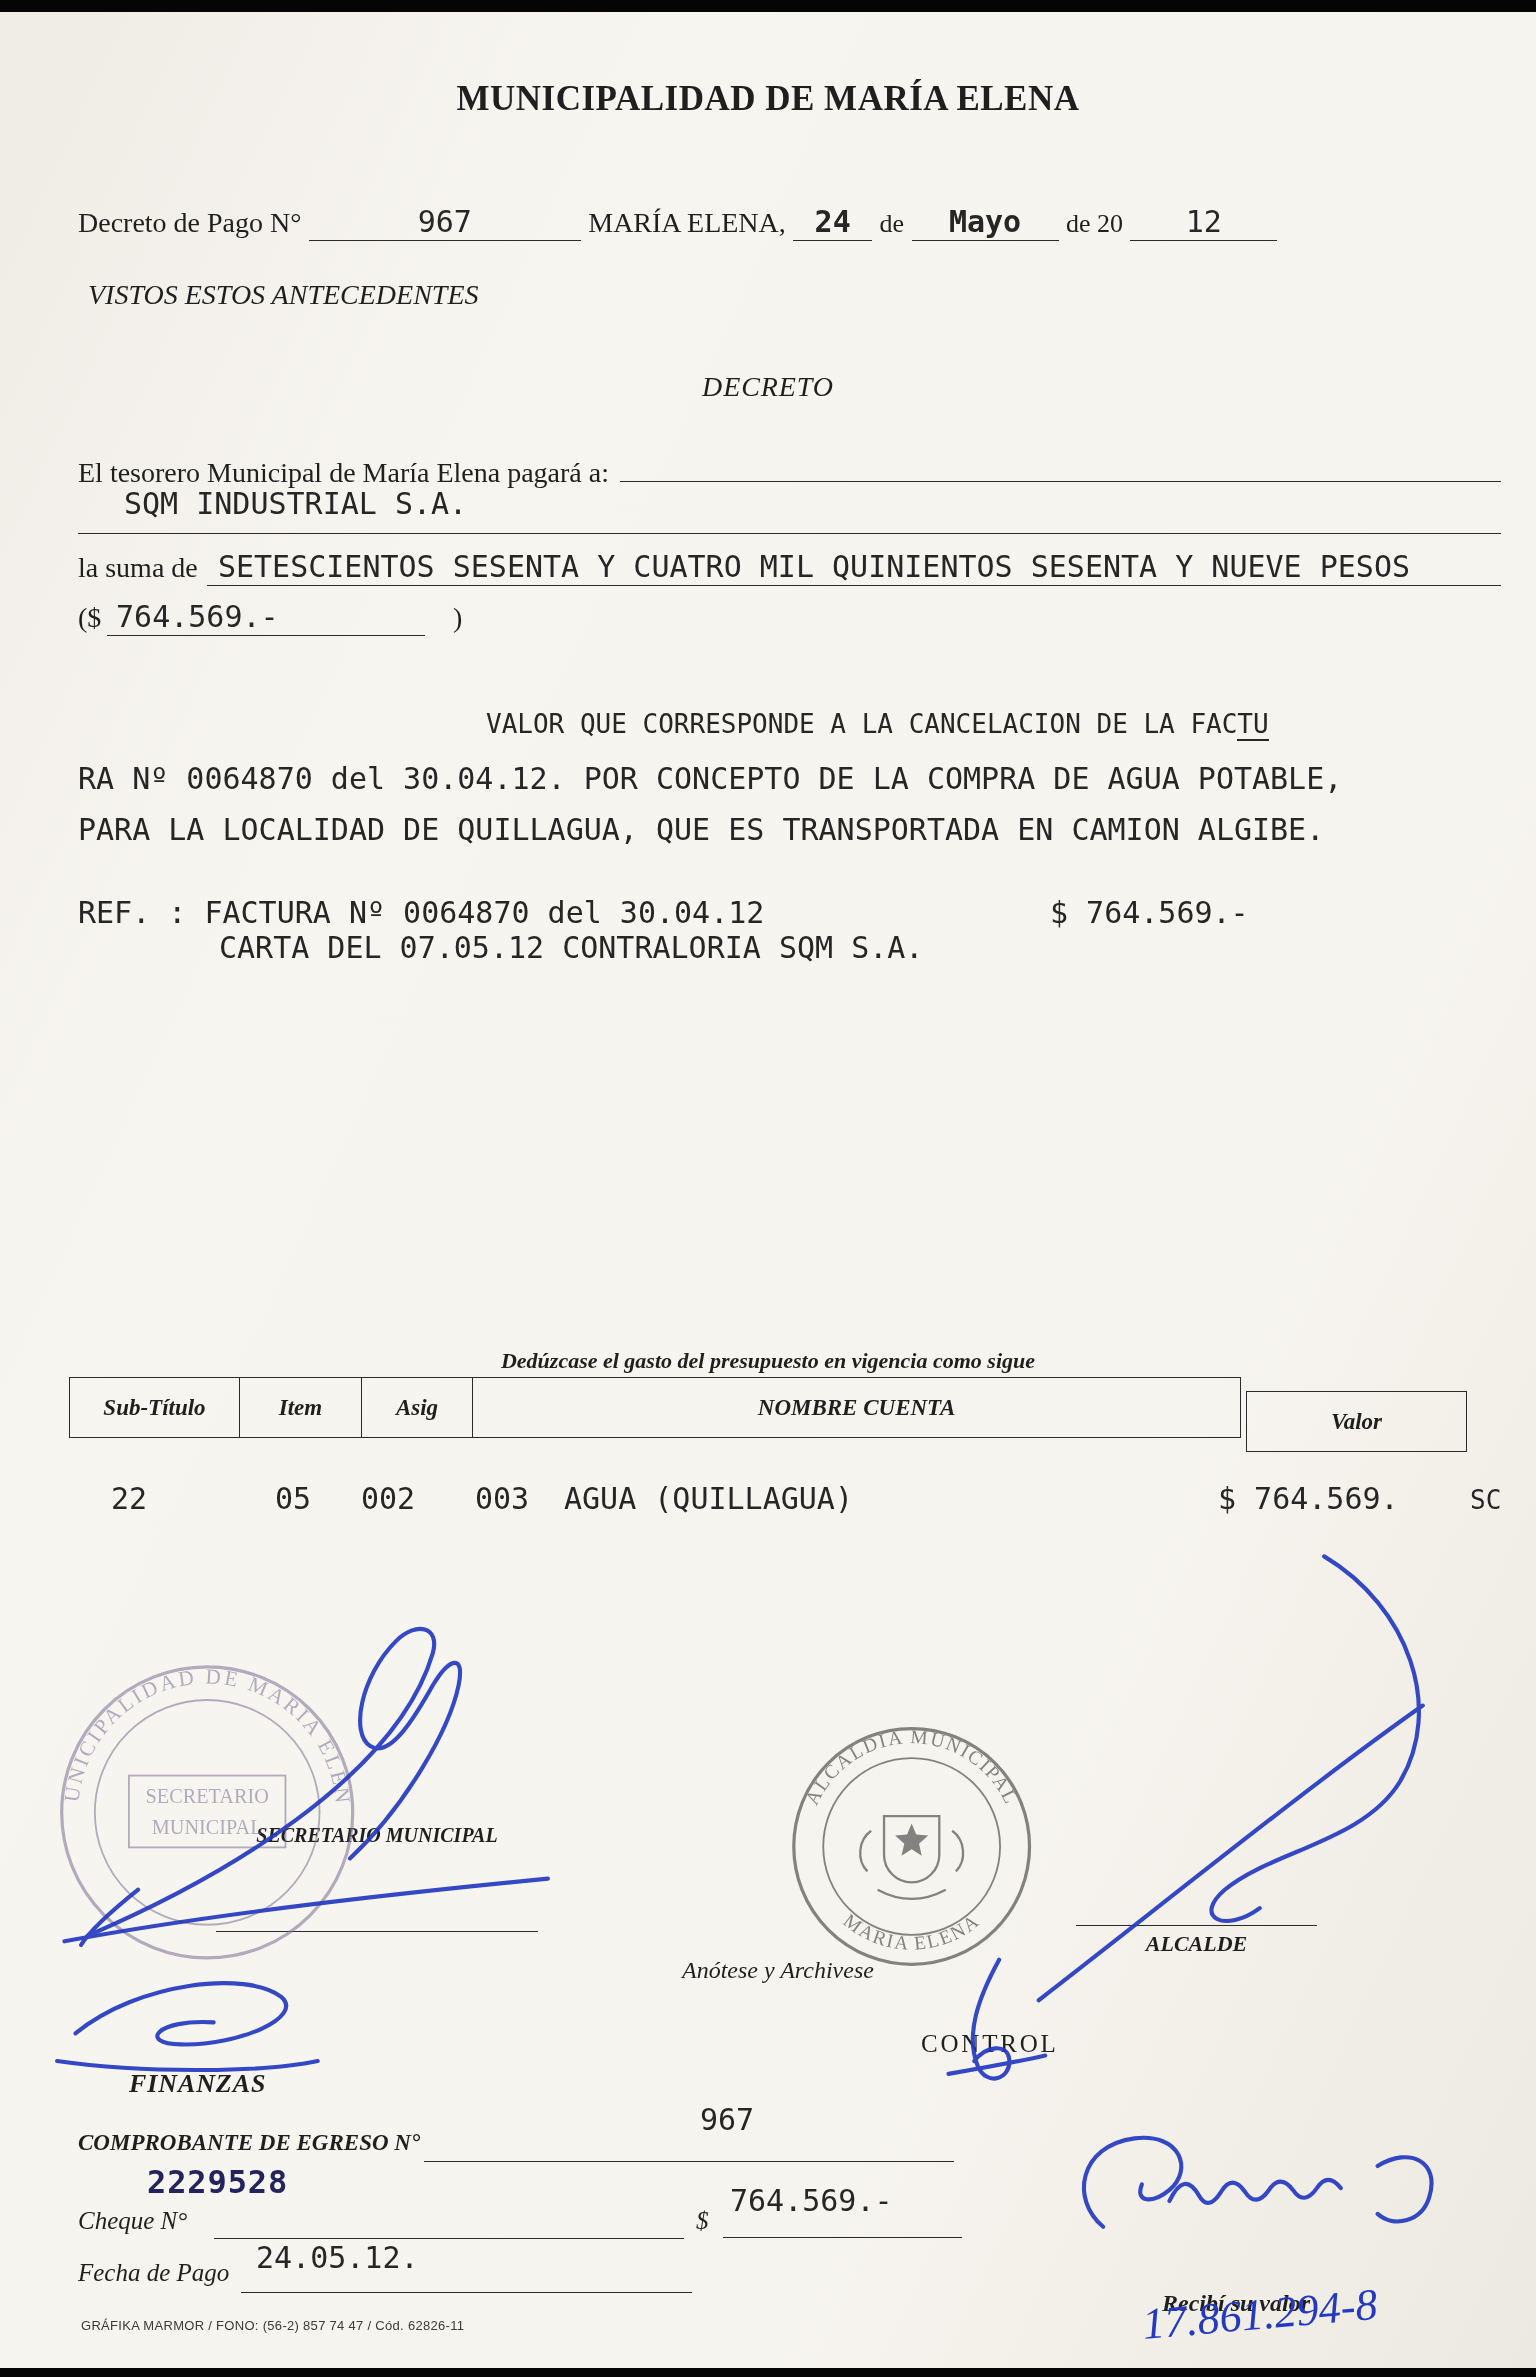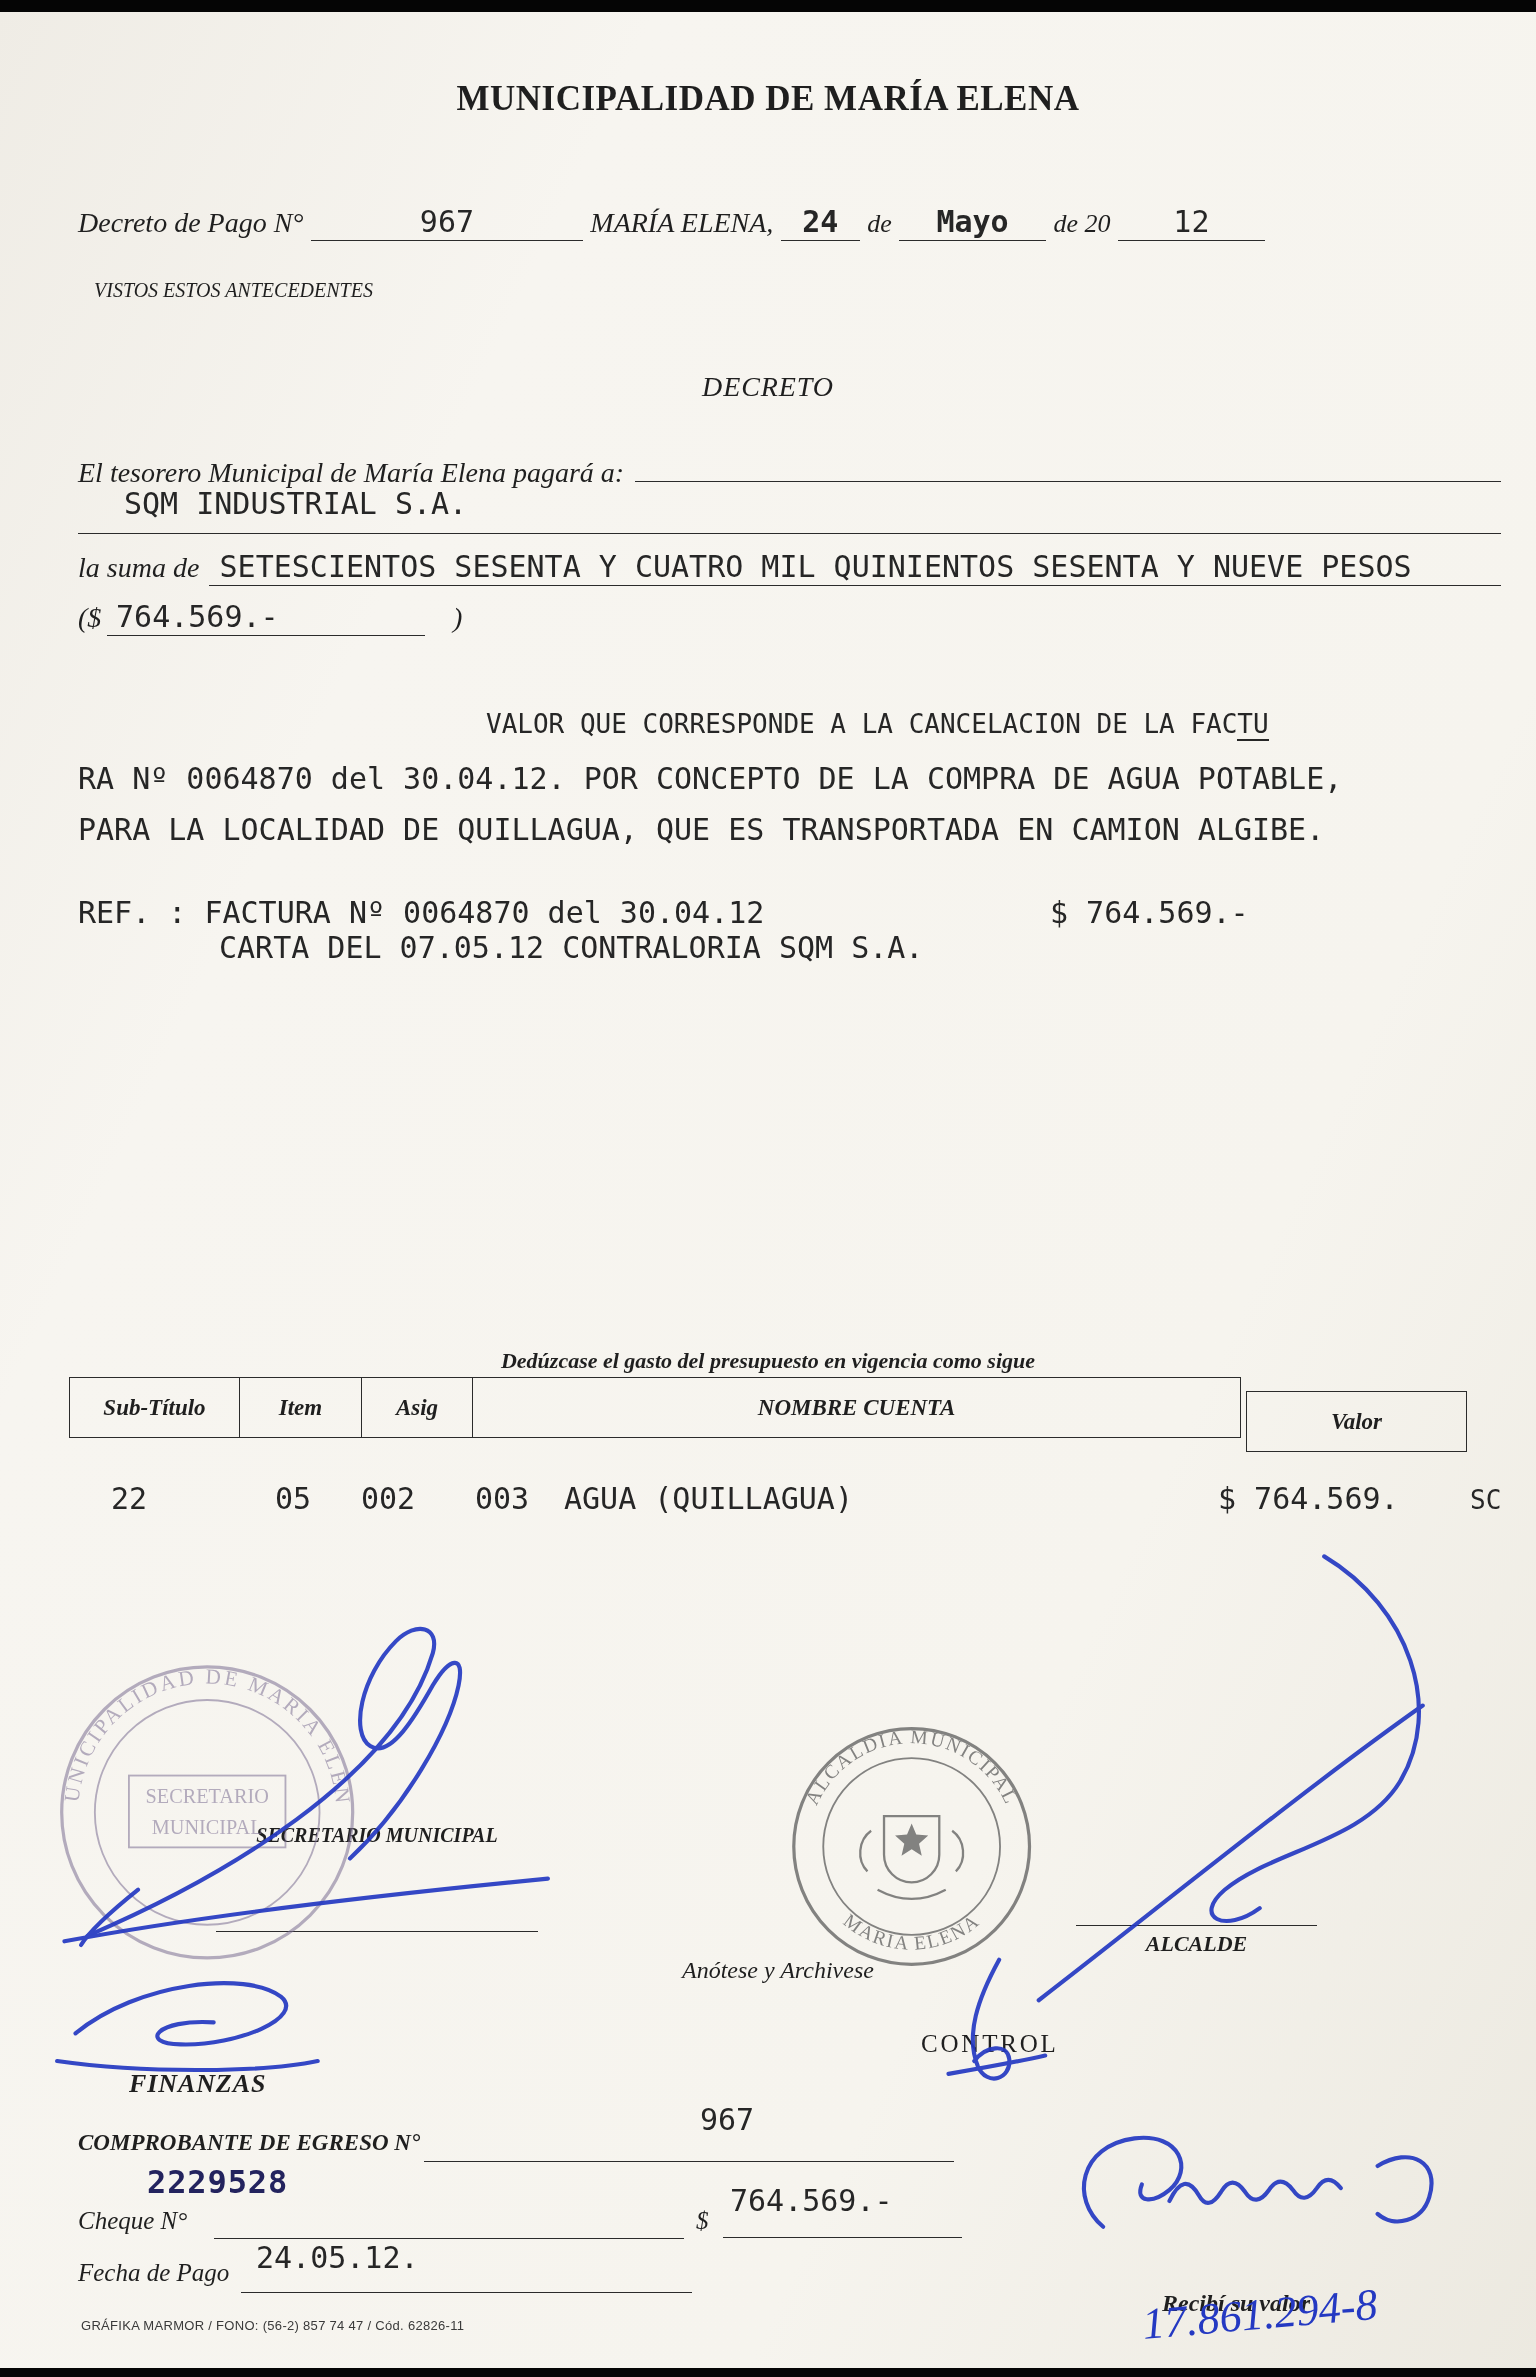--- a/index.html
+++ b/index.html
@@ -8,21 +8,21 @@
     background:linear-gradient(115deg,#efece5 0%,#f7f5f0 25%,#f6f4ee 70%,#ece9e0 100%);
     font-family:"Liberation Serif",serif;color:#1f1f1f;
   }
   .abs{position:absolute;}
   .it{font-style:italic;}
   .b{font-weight:bold;}
   .mono{font-family:"DejaVu Sans Mono",monospace;color:#262626;}
   .row{display:flex;align-items:baseline;}
   .slot{display:inline-block;border-bottom:1.8px solid #2b2b2b;text-align:center;padding-bottom:0.9px;}
   .hline{position:absolute;border-top:1.8px solid #2b2b2b;height:0;}
-  .lbl{font-style:italic;font-size:28px;white-space:nowrap;}
+  .lbl{font-size:28px;white-space:nowrap;}
   .th{border-right:1.8px solid #2b2b2b;display:flex;align-items:center;justify-content:center;
       font-style:italic;font-weight:bold;font-size:23px;}
   .th:last-child{border-right:none;}
   .bar{position:absolute;left:0;width:100%;background:#050505;}
   svg text{font-family:"Liberation Serif",serif;}
 </style>
 </head>
 <body>
 
 <div class="page">
@@ -36,21 +36,21 @@
     <span class="lbl">Decreto de Pago N°</span>
     <span class="slot mono" style="width:272px;font-size:30px;margin:0 7.4px">967</span>
     <span class="lbl">MARÍA ELENA,</span>
     <span class="slot mono b" style="width:79px;font-size:30px;margin:0 7.4px">24</span>
     <span class="lbl" style="font-size:26px">de</span>
     <span class="slot mono b" style="width:147px;font-size:30px;margin:0 7.4px">Mayo</span>
     <span class="lbl" style="font-size:26px">de 20</span>
     <span class="slot mono" style="width:147px;font-size:30px;margin-left:7.4px">12</span>
   </div>
 
-  <div class="abs it" style="left:94px;top:279px;font-size:20px">VISTOS ESTOS ANTECEDENTES</div>
+  <div class="abs it" style="left:88px;top:279px;font-size:28px">VISTOS ESTOS ANTECEDENTES</div>
   <div class="abs it" style="left:0;top:371px;width:100%;text-align:center;font-size:28px;letter-spacing:0.9px">DECRETO</div>
 
   <div class="abs row" style="left:78px;top:451px;width:1423px">
     <span class="lbl">El tesorero Municipal de María Elena pagará a:</span>
     <span class="slot" style="flex:1;height:29.5px;margin-left:11px"></span>
   </div>
   <div class="abs mono" style="left:124px;top:486px;font-size:30px">SQM INDUSTRIAL S.A.</div>
   <div class="hline" style="left:78px;top:533px;width:1423px"></div>
 
   <div class="abs row" style="left:78px;top:549px;width:1423px">

